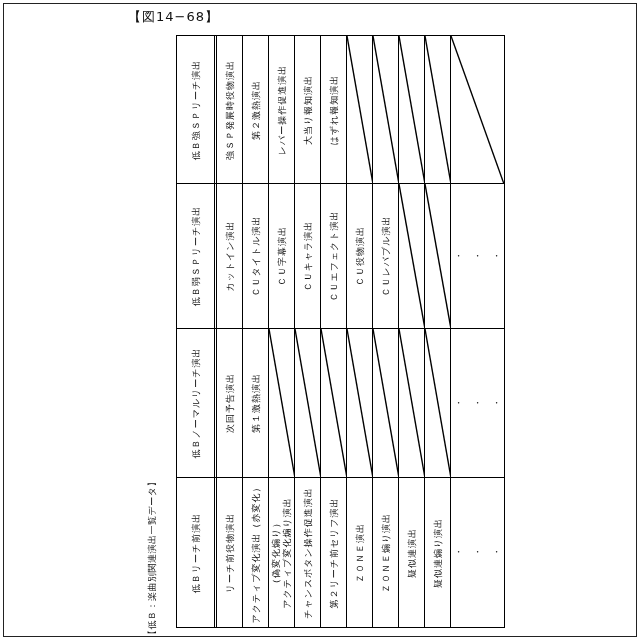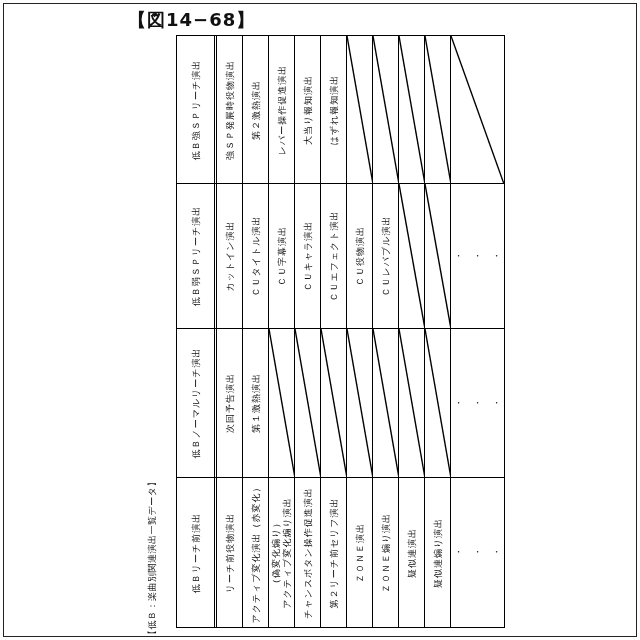--- a/index.html
+++ b/index.html
@@ -4,21 +4,21 @@
 <style>
   html,body{margin:0;padding:0;}
   body{
     width:640px;height:640px;position:relative;background:#ffffff;
     font-family:"DejaVu Sans",sans-serif;color:#111;
     -webkit-font-smoothing:antialiased;
   }
   .frame{position:absolute;left:3px;top:3px;right:3px;bottom:3px;border:1px solid #222;}
   .fig-title{
     position:absolute;left:128px;top:8px;
-    font-size:18px;font-weight:bold;letter-spacing:1px;white-space:nowrap;
+    font-size:13px;font-weight:normal;letter-spacing:1px;white-space:nowrap;
   }
   #grid{
     position:absolute;left:176px;top:35px;width:329px;height:593px;
     border:1px solid #000;box-sizing:border-box;
   }
   .cell{
     position:absolute;box-sizing:border-box;background:#fff;
     border-right:1px solid #000;border-bottom:1px solid #000;
   }
   .cell.hdr{border-right:3px double #000;}

